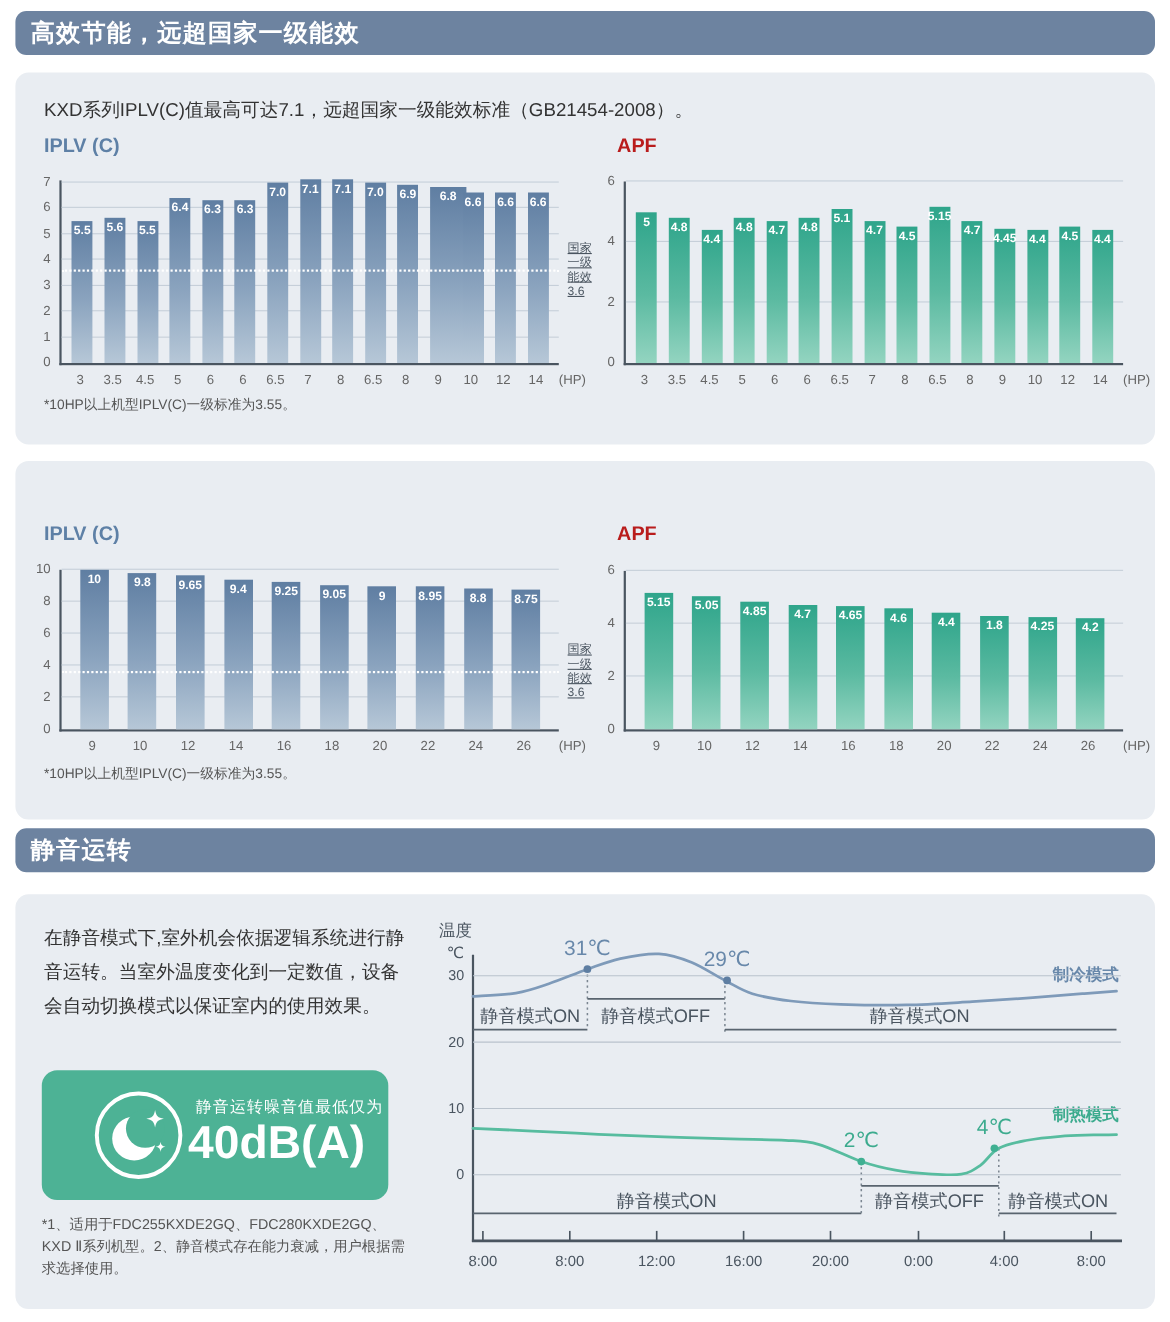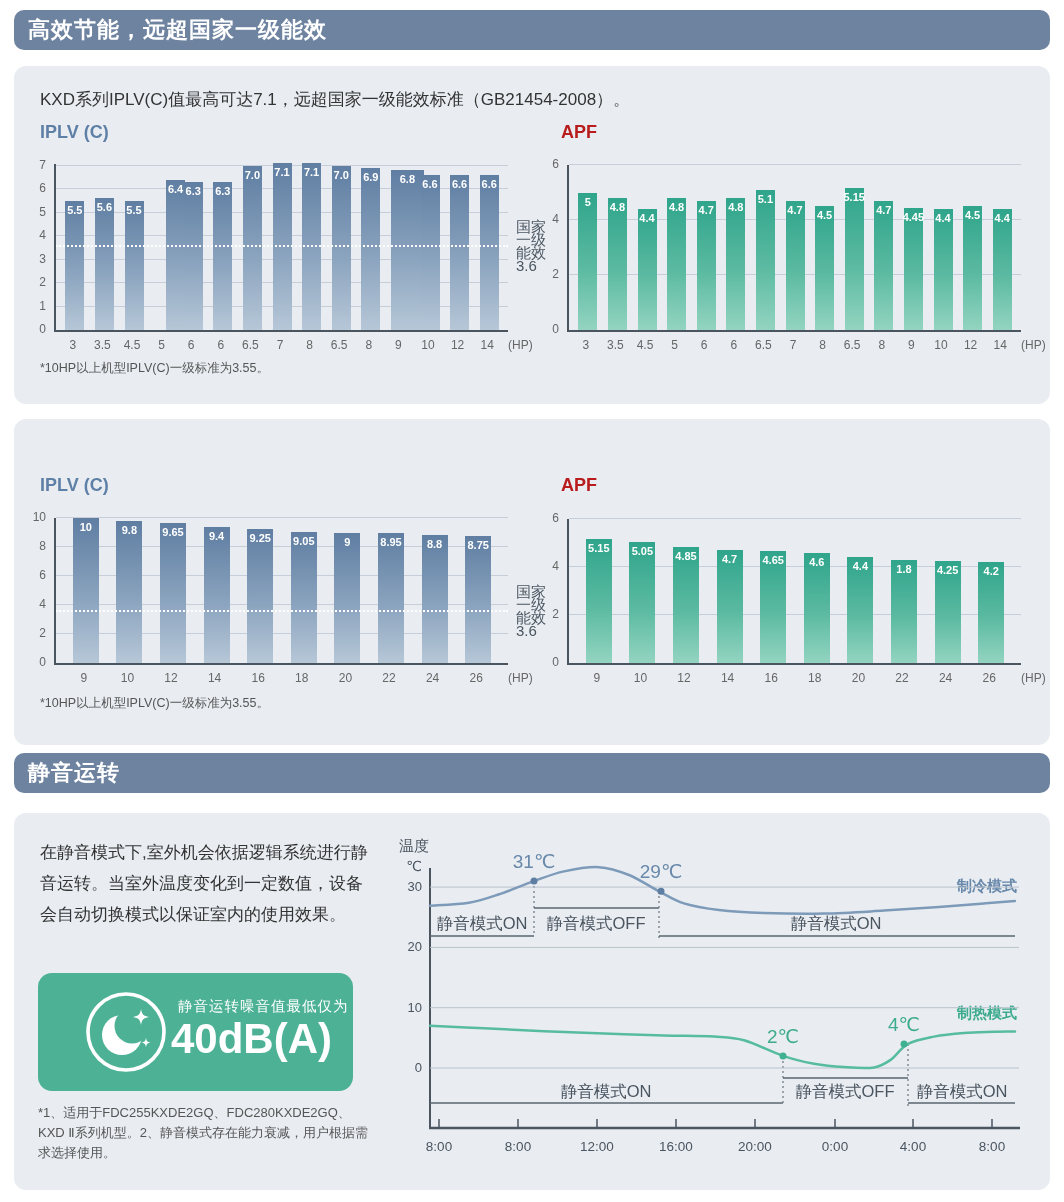--- a/index.html
+++ b/index.html
@@ -14,21 +14,21 @@
   .plot{position:absolute;border-left:2px solid #4a5560;border-bottom:2px solid #4a5560;overflow:visible;}
   .grid{position:absolute;left:0;right:0;height:1px;background:#c6cfd9;}
   .bar{position:absolute;bottom:0;}
   .bar.blue{background:linear-gradient(180deg,#5f7ea2 0%,#8aa3be 55%,#b6c7d7 100%);}
   .bar.green{background:linear-gradient(180deg,#2fa58b 0%,#5bbaa1 55%,#93d4c0 100%);}
   .bval{position:absolute;top:3px;left:50%;transform:translateX(-50%);color:#fff;font-size:11px;font-weight:bold;white-space:nowrap;}
   .ytick{position:absolute;width:32px;text-align:right;font-size:12px;color:#666;}
   .xtick{position:absolute;width:48px;text-align:center;font-size:12px;color:#666;white-space:nowrap;}
   .xtick.unit{text-align:left;width:40px;}
   .stdline{position:absolute;left:0;right:0;border-top:2px dotted #fff;}
-  .stdnote{position:absolute;font-size:15px;line-height:13px;color:#4a5560;}
+  .stdnote{position:absolute;font-size:11px;line-height:13px;color:#4a5560;text-decoration:underline;}
   .foot{position:absolute;font-size:12.5px;color:#555;}
   .para{position:absolute;width:332px;font-size:17px;line-height:31px;color:#333;}
   .badge{position:absolute;left:24px;top:160px;width:315px;height:118px;background:#4db295;border-radius:14px;}
   .badge-cap{position:absolute;left:140px;top:24px;color:#fff;font-size:14.5px;letter-spacing:1px;}
   .badge-val{position:absolute;left:133px;top:42px;color:#fff;font-size:42px;font-weight:bold;}
   .qfoot{position:absolute;width:335px;font-size:13px;line-height:20px;color:#555;}
   .seg{stroke:#59646f;stroke-width:1.6;}
   .segd{stroke:#7b8691;stroke-width:1.4;stroke-dasharray:2,3;}
   .segt{fill:#4a5560;font-size:16.5px;text-anchor:middle;}
   .sname{font-size:15px;font-weight:bold;text-anchor:end;}
@@ -55,21 +55,21 @@
         <div class="grid" style="bottom: 164.5px;"></div>
         <div class="bar blue" style="left: 9.3px; width: 19px; height: 129.3px;">
           <span class="bval">5.5</span>
         </div>
         <div class="bar blue" style="left: 38.9px; width: 19px; height: 131.6px;">
           <span class="bval">5.6</span>
         </div>
         <div class="bar blue" style="left: 68.5px; width: 19px; height: 129.3px;">
           <span class="bval">5.5</span>
         </div>
-        <div class="bar blue" style="left: 98.1px; width: 19px; height: 150.4px; margin-left: 12px;">
+        <div class="bar blue" style="left: 98.1px; width: 19px; height: 150.4px;">
           <span class="bval">6.4</span>
         </div>
         <div class="bar blue" style="left: 127.7px; width: 19px; height: 148px;">
           <span class="bval">6.3</span>
         </div>
         <div class="bar blue" style="left: 157.3px; width: 19px; height: 148px;">
           <span class="bval">6.3</span>
         </div>
         <div class="bar blue" style="left: 186.9px; width: 19px; height: 164.5px;">
           <span class="bval">7.0</span>

